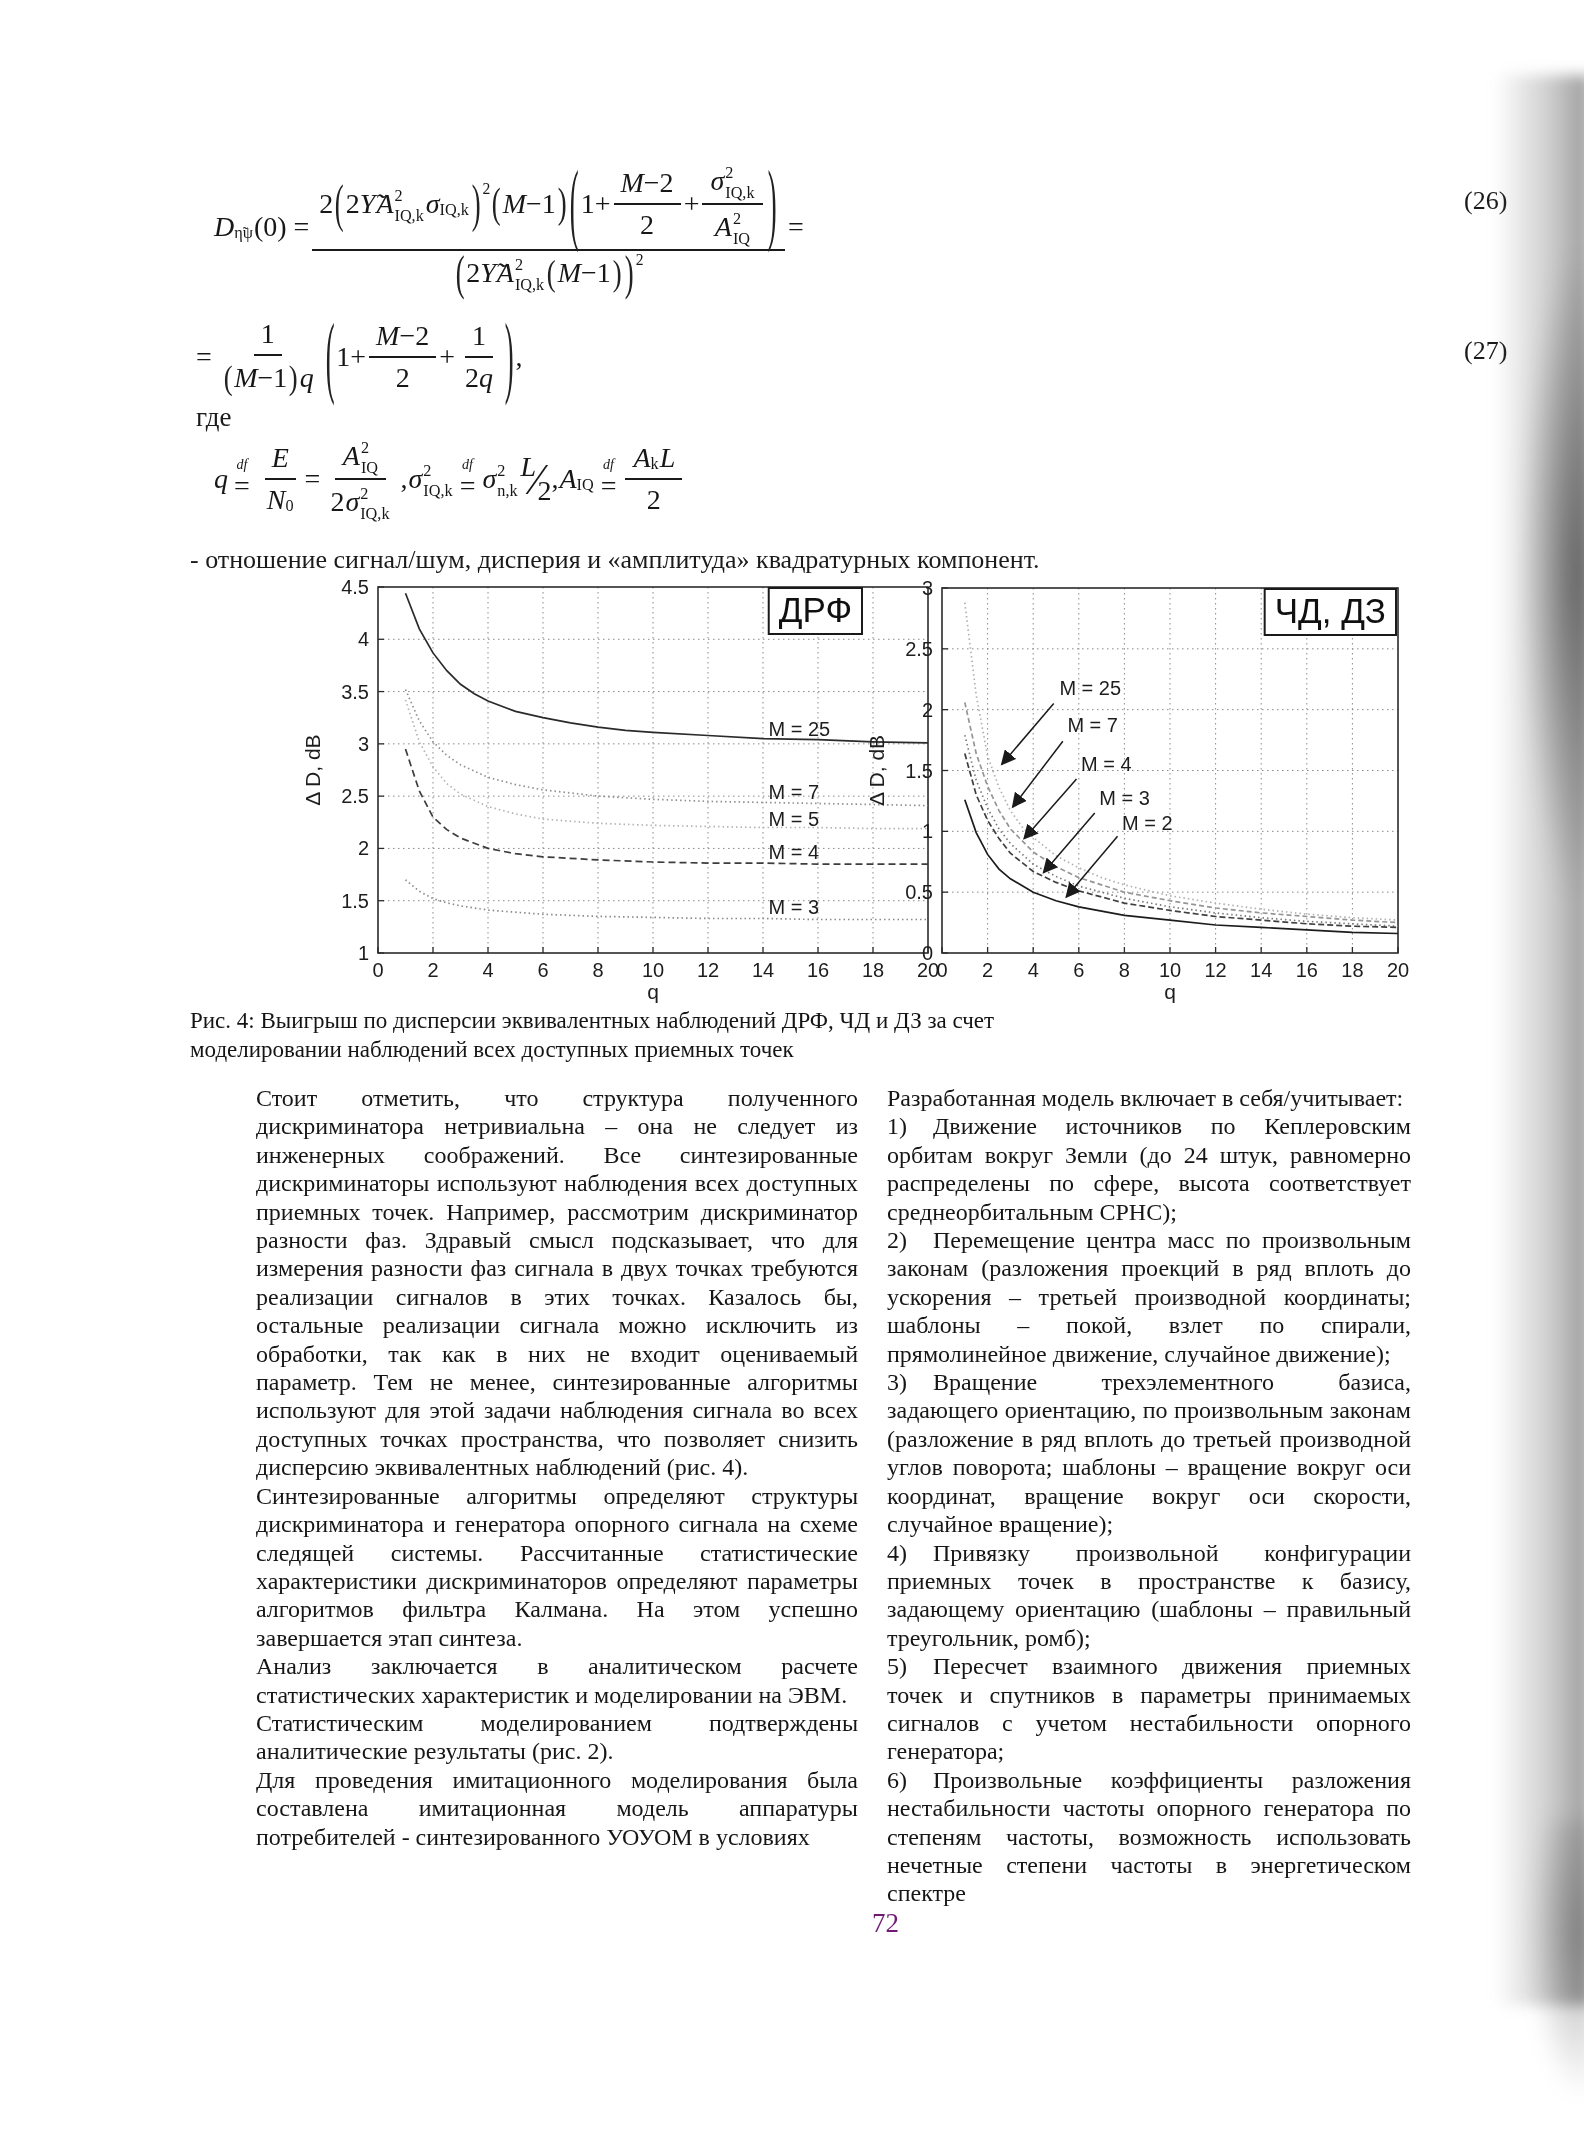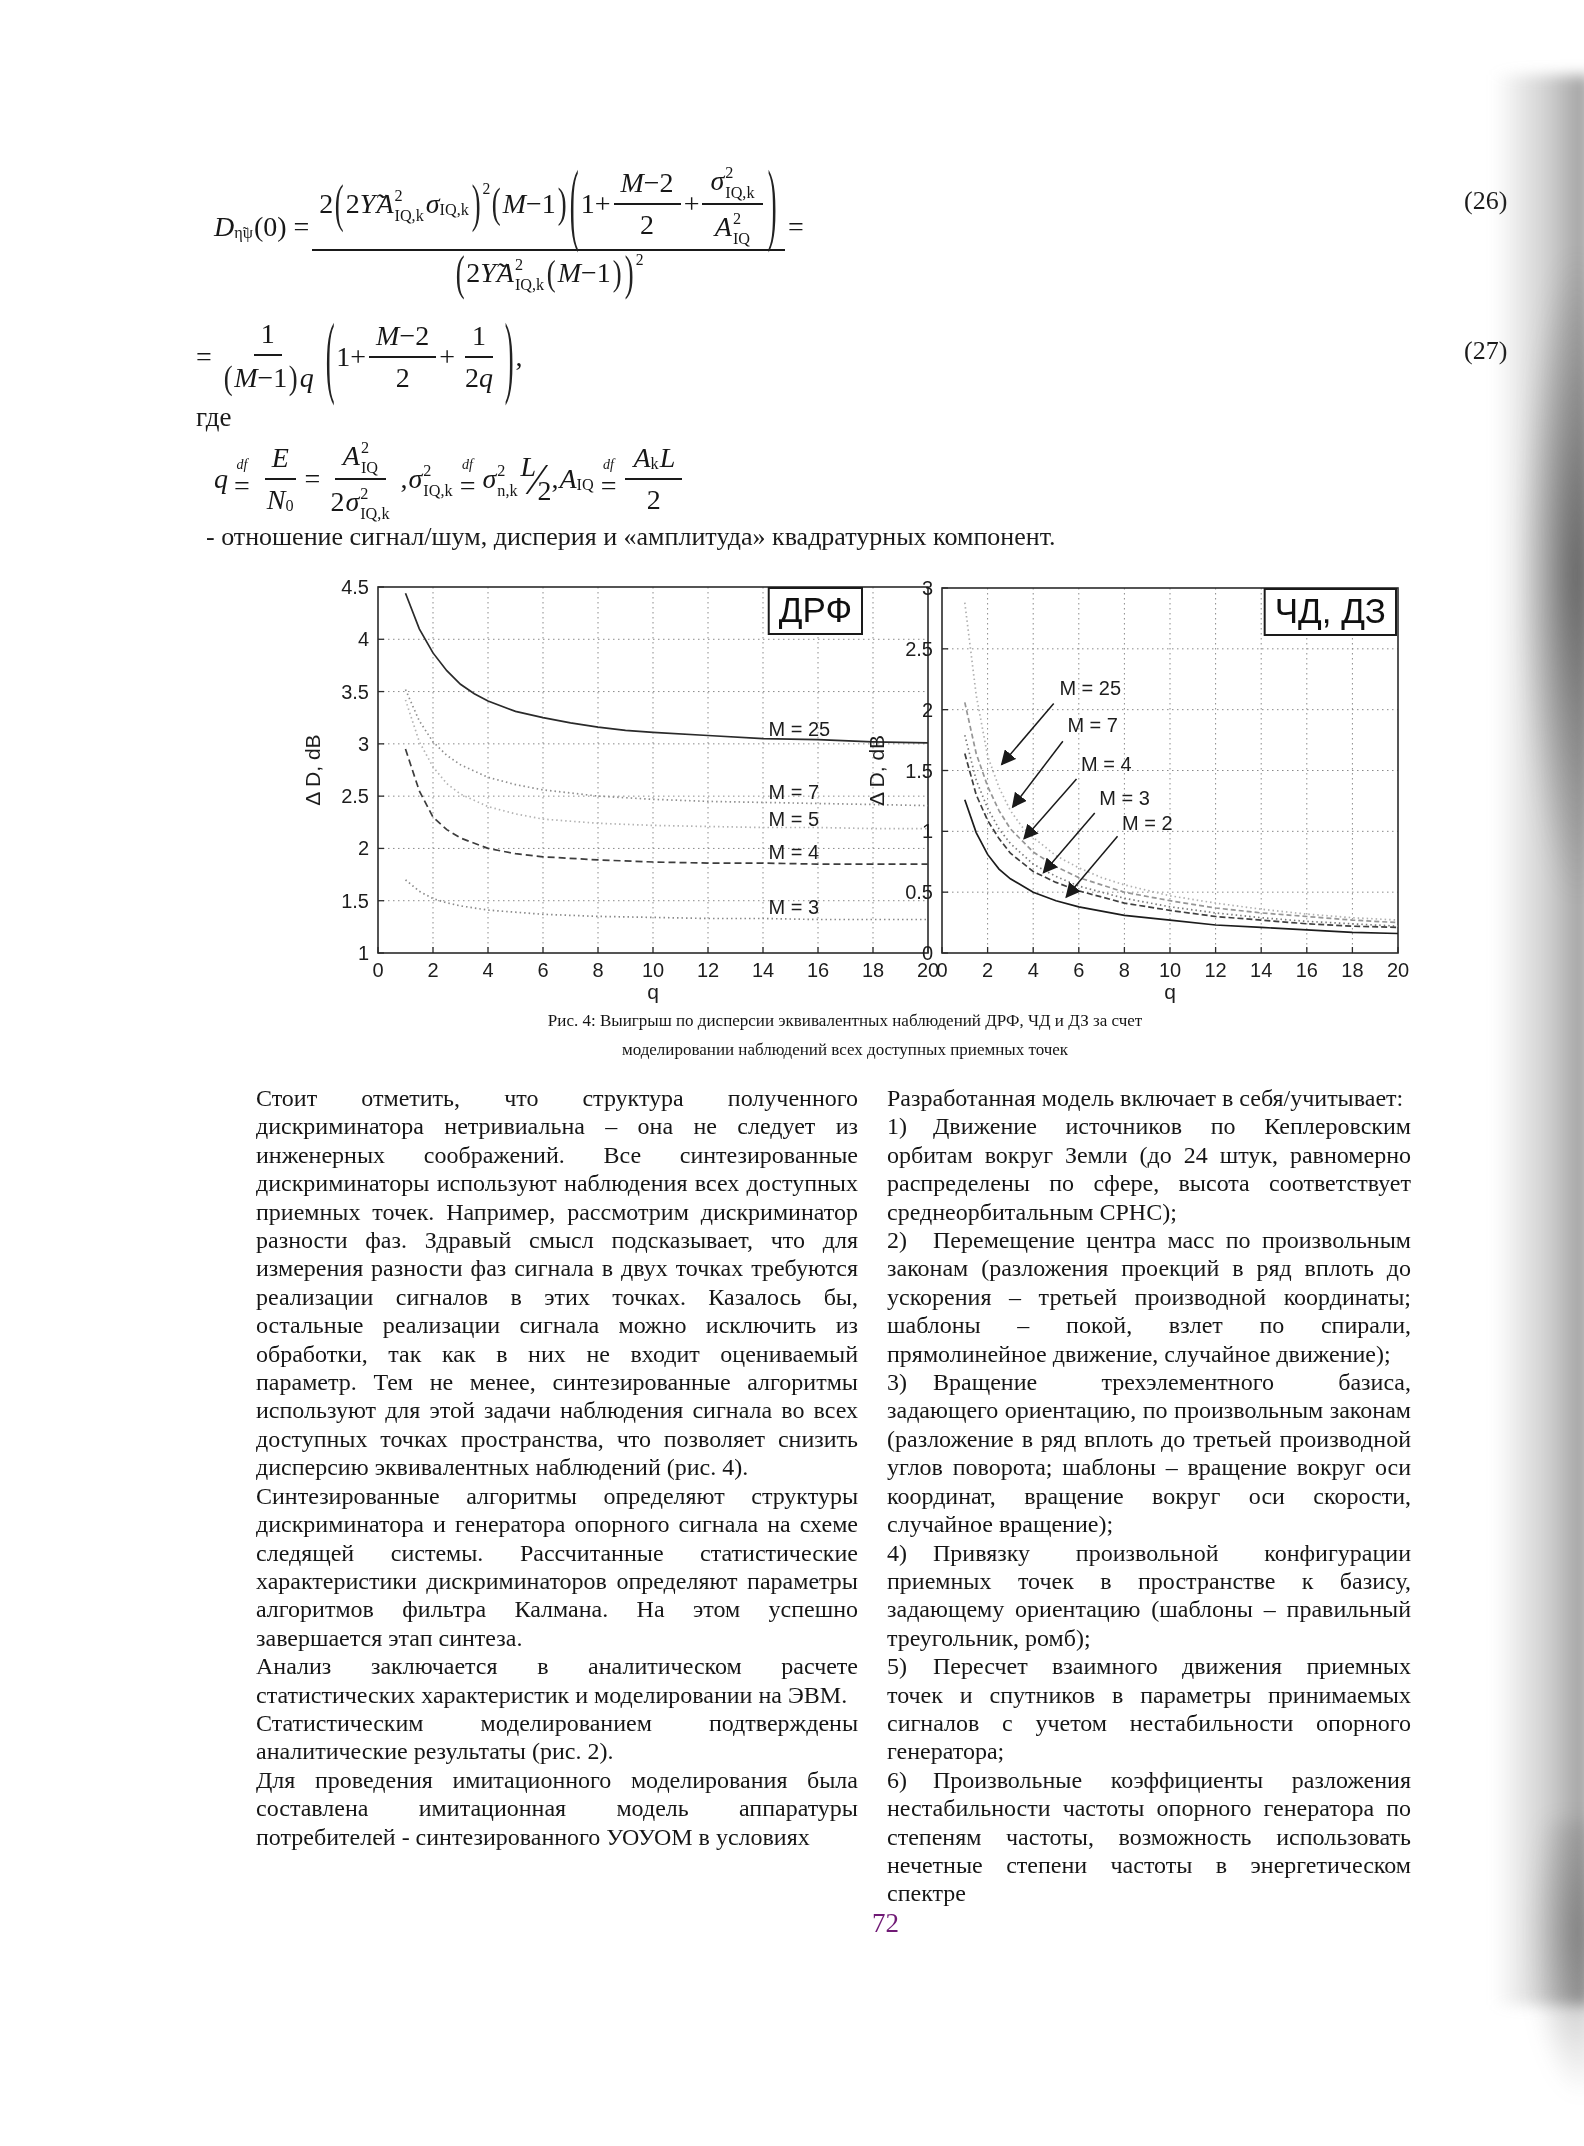--- a/index.html
+++ b/index.html
@@ -39,22 +39,22 @@
   .chart{position:absolute;}
   .grid{stroke:#8a8a8a;stroke-width:1;stroke-dasharray:1.5 3.5;}
   .frame{fill:none;stroke:#2b2b2b;stroke-width:1.6;}
   .tick{stroke:#2b2b2b;stroke-width:1.3;}
   .ticklab{font:20px "Liberation Sans",sans-serif;fill:#1d1d1d;}
   .axlab{font:21px "Liberation Sans",sans-serif;fill:#1d1d1d;}
   .serlab{font:20px "Liberation Sans",sans-serif;fill:#1d1d1d;}
   .ctitle{font:35px "Liberation Sans",sans-serif;fill:#101010;}
 
   
-  #caption{position:absolute;left:190px;top:1006px;width:1310px;text-align:center;
-           font-size:17px;line-height:29px;color:#141414;}
+  #caption{position:absolute;left:190px;top:1006px;width:1310px;
+           font-size:23px;line-height:29px;color:#141414;}
   .col{position:absolute;top:1084px;font-size:24px;line-height:28.4px;
        text-align:justify;color:#161616;}
   #col-left{left:256px;width:602px;}
   #col-right{left:887px;width:524px;}
   .col p{margin:0;}
   .igap{display:inline-block;width:26px;}
   #pagenum{position:absolute;left:872px;top:1908px;font-size:27px;color:#701a75;}
 
   
   .shadow-band{position:absolute;right:-6px;top:75px;width:96px;height:1930px;
@@ -307,21 +307,21 @@
             <span class="fsub">k</span>
           </span>
           <span class="fv">L</span>
         </span>
         <span class="fden">
           <span class="fs">2</span>
         </span>
       </span>
     </div>
 
-  <div class="note" style="left:190px;top:522px;margin-left:16px;">- отношение сигнал/шум, дисперия и «амплитуда» квадратурных компонент.</div>
+  <div class="note" style="left:190px;top:545px;">- отношение сигнал/шум, дисперия и «амплитуда» квадратурных компонент.</div>
 
   <svg class="chart" id="chart-left" width="690" height="456" style="left:258px;top:552px;">
       <defs>
         <marker id="arrow0" markerWidth="11" markerHeight="10" refX="9" refY="5" orient="auto">
           <path d="M0,0 L10,5 L0,10 z" fill="#1a1a1a"></path>
         </marker>
       </defs>
       <line x1="175" y1="35" x2="175" y2="401" class="grid"></line>
       <line x1="230" y1="35" x2="230" y2="401" class="grid"></line>
       <line x1="285" y1="35" x2="285" y2="401" class="grid"></line>

